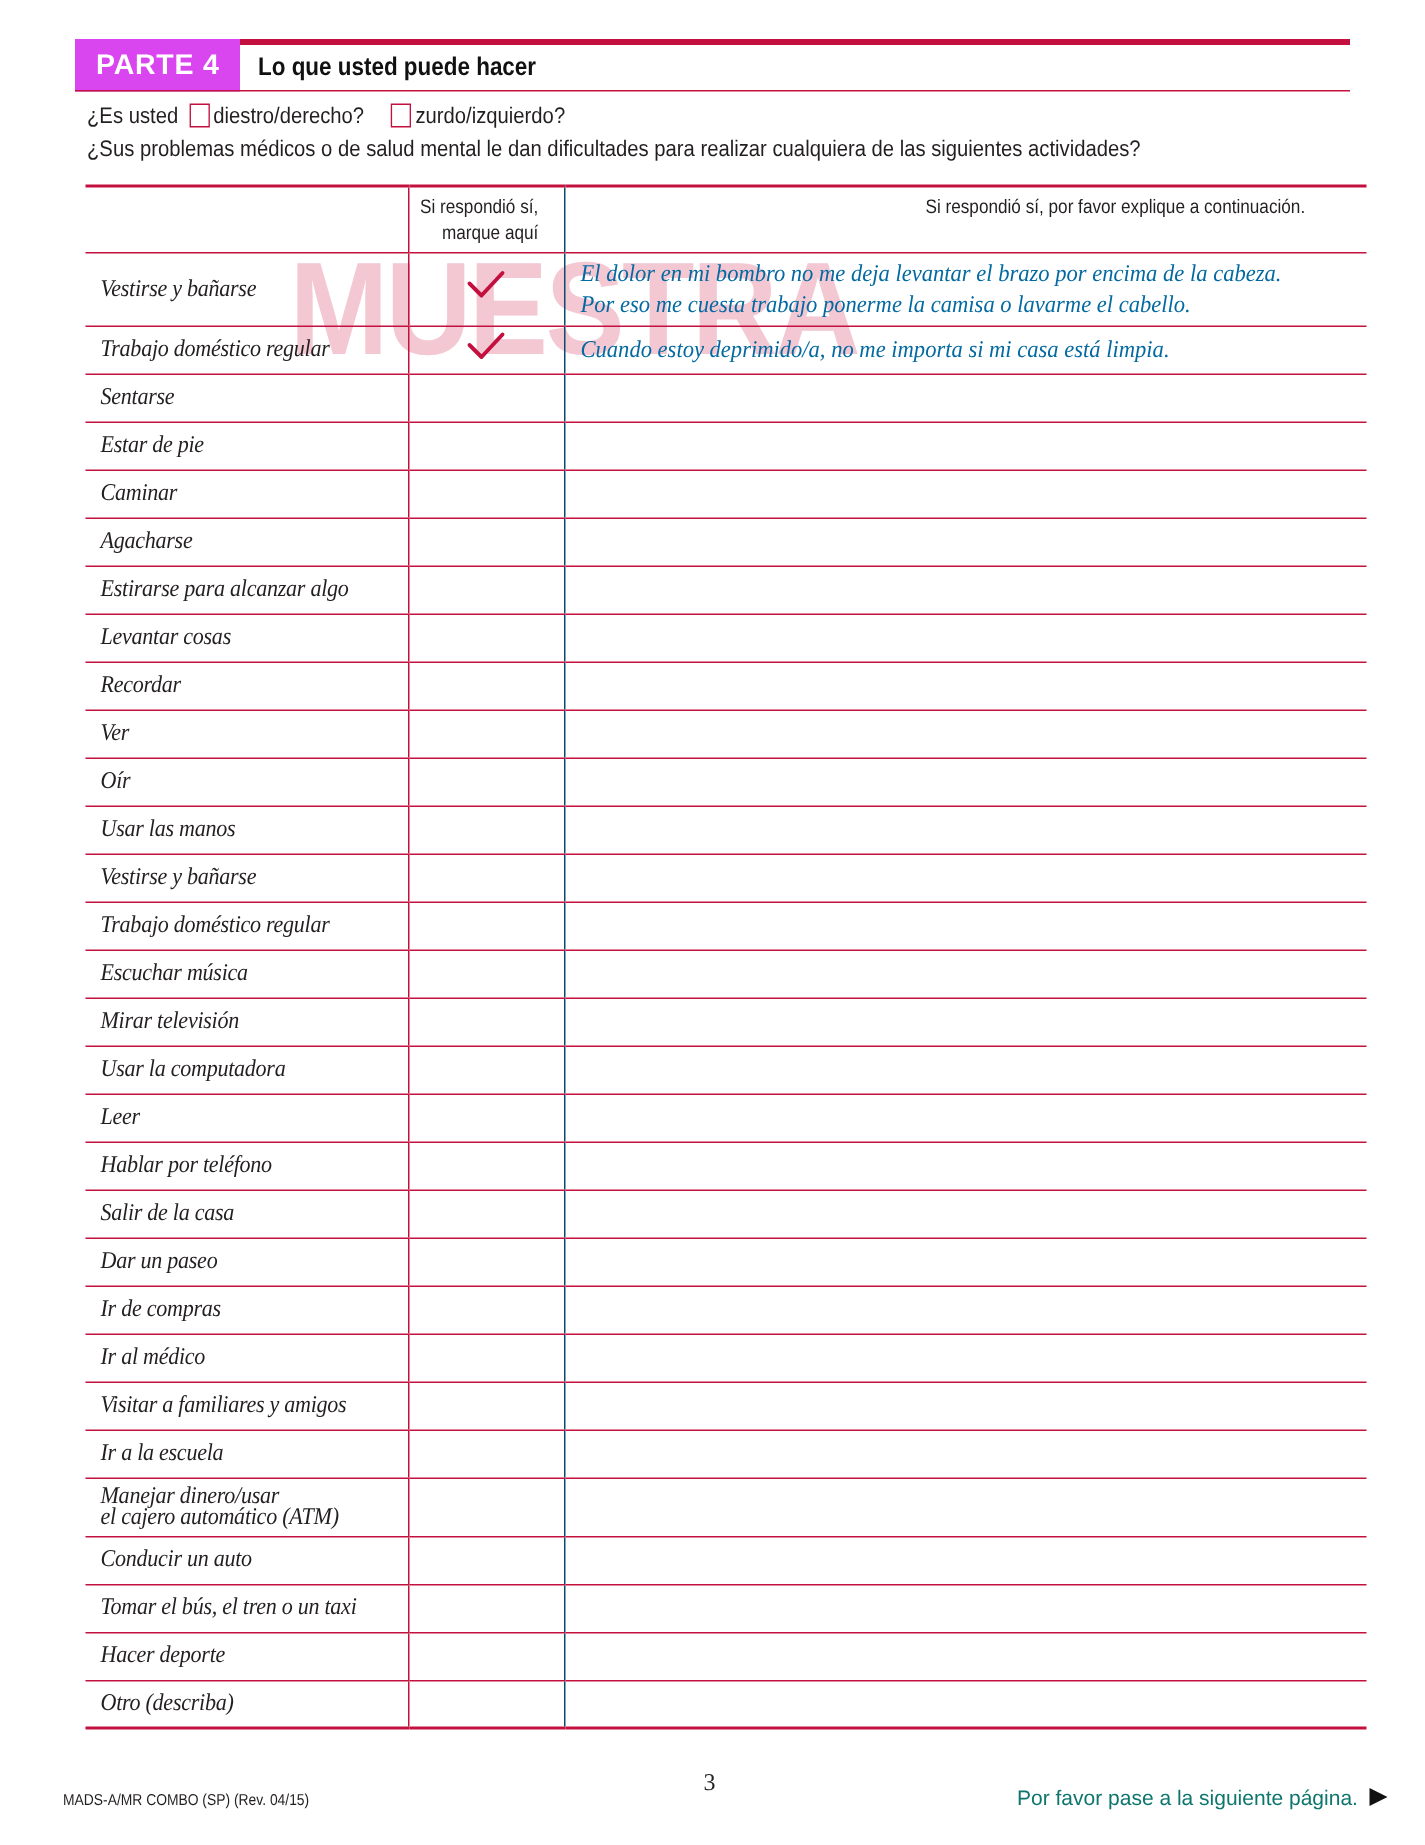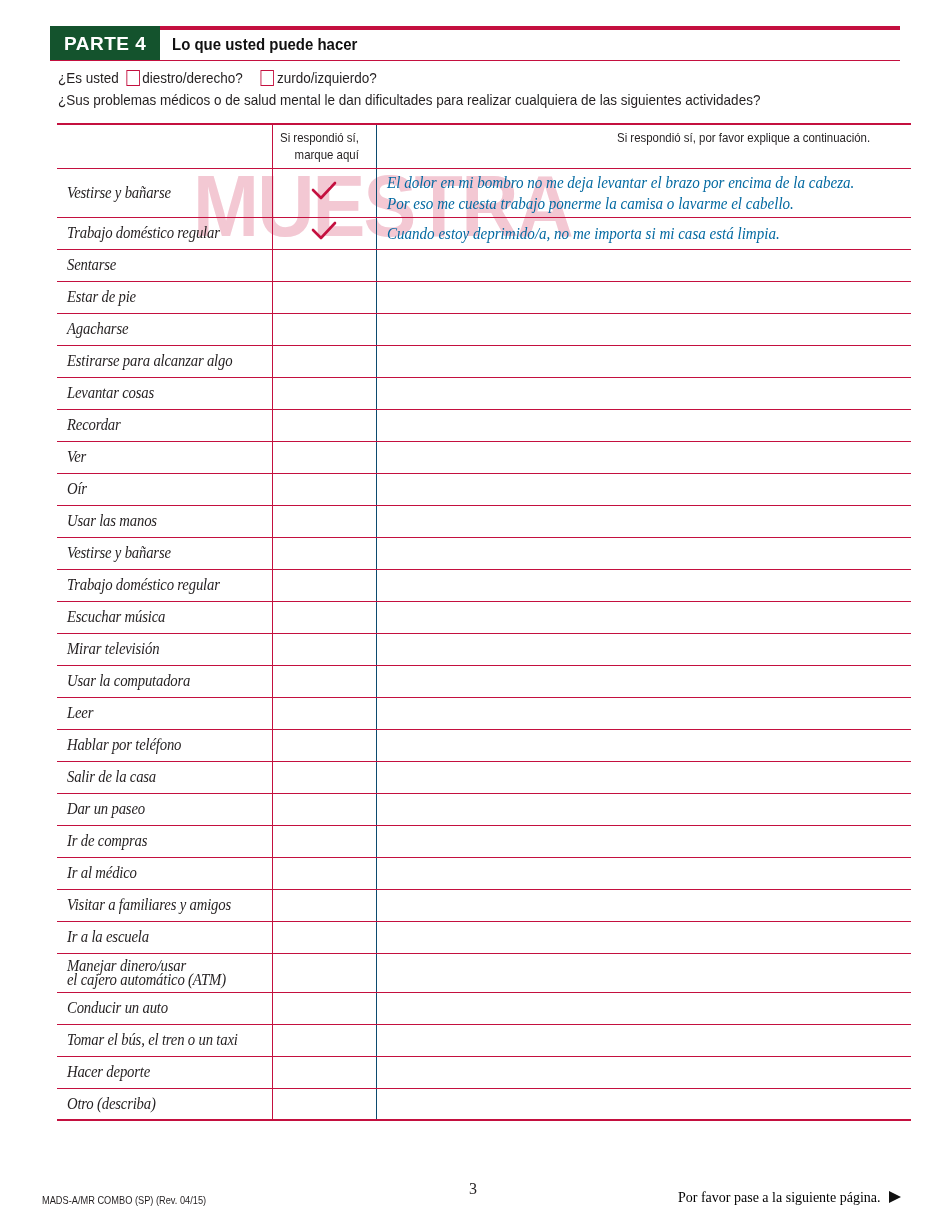--- a/index.html
+++ b/index.html
@@ -1,21 +1,21 @@
 <!DOCTYPE html>
 <html><head>
   <meta charset="utf-8">
   <style>
     * { box-sizing: border-box; margin: 0; padding: 0; }
     html, body { width: 950px; height: 1230px; background: #ffffff; }
     body { position: relative; font-family: "Liberation Sans", sans-serif; color: #231f20; overflow: hidden; }
 
     .header-top-line { position: absolute; left: 50px; top: 26px; width: 850px; height: 4px; background: #c4103f; }
     .header-bottom-line { position: absolute; left: 50px; top: 60px; width: 850px; height: 1px; background: #c4103f; }
-    .part-box { position: absolute; left: 50px; top: 26px; width: 110px; height: 35px; background: #14532d; color: #fff;
+    .part-box { position: absolute; left: 50px; top: 26px; width: 110px; height: 35px; background: #d946ef; color: #fff;
       font-family: "Liberation Sans", sans-serif; font-weight: bold; font-size: 19px; line-height: 35px; padding-left: 14px; letter-spacing: 0.5px; }
     .part-title { position: absolute; left: 172px; top: 26px; height: 35px; line-height: 37px; font-weight: bold; font-size: 17px;
       font-family: "Liberation Sans Narrow", "Liberation Sans", sans-serif; transform: scaleX(0.88); transform-origin: left center; color: #111; }
 
     .q-line { position: absolute; left: 58px; font-size: 15px; transform: scaleX(0.9); transform-origin: left center; white-space: nowrap; color: #231f20; }
     .q1 { top: 69px; }
     .q2 { top: 91px; }
     .cb { display: inline-block; width: 15px; height: 16px; border: 1px solid #c4103f; vertical-align: -3px; margin: 0 3px 0 8px; }
     .cb.first { margin-left: 8px; }
     .cb.second { margin-left: 20px; }
@@ -35,21 +35,21 @@
     td.explain { font-family: "Liberation Serif", serif; font-style: italic; font-size: 16px; line-height: 21px; color: #0369a1; padding: 2px 10px; white-space: nowrap; }
     td.explain .ex { display: inline-block; transform: scaleX(0.94); transform-origin: left center; }
     tr.last td { border-bottom: 2px solid #c4103f; margin-top: 20px; }
 
     .watermark { position: absolute; left: 193px; top: 166px; font-family: "Liberation Sans", sans-serif; font-weight: bold; font-size: 88px;
       line-height: 80px; color: #f3c8d3; letter-spacing: -2px; transform: scaleX(0.9); transform-origin: left top; z-index: 0; pointer-events: none; }
     table.activities { z-index: 1; }
 
     .footer-left { position: absolute; left: 42px; top: 1194px; font-size: 10.5px; transform: scaleX(0.88); transform-origin: left top; white-space: nowrap; color: #231f20; }
     .page-number { position: absolute; left: 469px; top: 1180px; font-family: "Liberation Serif", serif; font-size: 16px; color: #231f20; }
-    .footer-right { position: absolute; left: 678px; top: 1190px; font-family: Liberation Serif, serif; font-size: 14px; white-space: nowrap; color: #000000; }
+    .footer-right { position: absolute; left: 678px; top: 1190px; font-family: Liberation Sans, sans-serif; font-size: 14px; white-space: nowrap; color: #0f766e; }
     .arrow { display: inline-block; margin-left: 8px; width: 0; height: 0; border-top: 6px solid transparent; border-bottom: 6px solid transparent; border-left: 12px solid #111; vertical-align: -1px; }
   </style>
 </head>
 <body>
 
 <div class="header-top-line"></div>
 <div class="part-box">PARTE 4</div>
 <div class="part-title">Lo que usted puede hacer</div>
 <div class="header-bottom-line"></div>
 
@@ -87,20 +87,25 @@
         <td class="act col1"><span class="lbl">Sentarse</span></td>
         <td class="mark col2"></td>
         <td class="explain col3"></td>
       </tr>
       <tr style="height: 32px;">
         <td class="act col1"><span class="lbl">Estar de pie</span></td>
         <td class="mark col2"></td>
         <td class="explain col3"></td>
       </tr>
       <tr style="height: 32px;">
+        <td class="act col1"><span class="lbl">Caminar</span></td>
+        <td class="mark col2"></td>
+        <td class="explain col3"></td>
+      </tr>
+      <tr style="height: 32px;">
         <td class="act col1"><span class="lbl">Agacharse</span></td>
         <td class="mark col2"></td>
         <td class="explain col3"></td>
       </tr>
       <tr style="height: 32px;">
         <td class="act col1"><span class="lbl">Estirarse para alcanzar algo</span></td>
         <td class="mark col2"></td>
         <td class="explain col3"></td>
       </tr>
       <tr style="height: 32px;">

